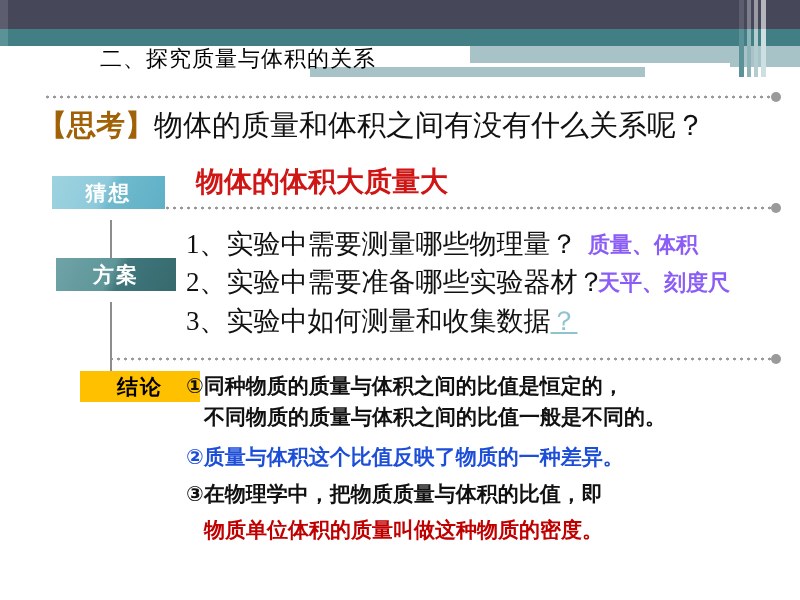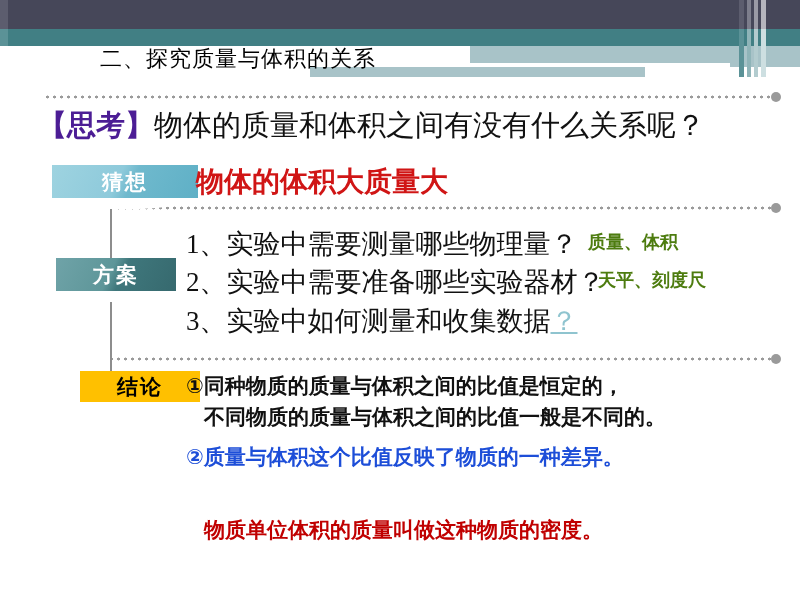--- a/index.html
+++ b/index.html
@@ -55,33 +55,33 @@
   .r3{left:108px;top:357px;width:664px;}
 
   
   .vline{position:absolute;left:110px;top:190px;width:2px;height:190px;background:#8d8d8d;}
 
   
   .think{
     position:absolute;left:38px;top:106px;white-space:nowrap;
     font-size:29px;color:#111;
   }
-  .think .tag{color:#4c1d95;font-weight:bold;}
+  .think .tag{color:#a16207;font-weight:bold;}
 
   .guess-text{
     position:absolute;left:196px;top:163px;white-space:nowrap;
     font-size:28px;color:#d01515;font-weight:bold;
     font-family:"DejaVu Serif","Liberation Serif",serif;
   }
 
   .qline{position:absolute;font-size:27px;color:#111;white-space:nowrap;}
   .q1{left:186px;top:226px;}
   .q2{left:186px;top:264px;}
   .q3{left:186px;top:303px;}
-  .ann{font-size:18px;color:#4d7c0f;font-weight:bold;
+  .ann{font-size:22px;color:#8b5cf6;font-weight:bold;
        font-family:"DejaVu Sans","Liberation Sans",sans-serif;}
   .ann-a{position:absolute;left:588px;top:230px;}
   .ann-b{position:absolute;left:598px;top:268px;}
   .qmark-link{color:#8fc4cf;text-decoration:underline;}
 
   .concl{position:absolute;left:186px;white-space:nowrap;
     font-family:"DejaVu Sans","Liberation Sans",sans-serif;
     font-weight:bold;font-size:21px;color:#111;}
   .c1{top:372px;text-align:center;}
   .c2{top:403px;left:204px;}
@@ -102,22 +102,22 @@
     background:#b8b8b8;
     border-radius:0 0 60% 60%/0 0 100% 100%;
     z-index:-1;
   }
   .badge .tail{
     position:absolute;left:0;top:100%;width:100%;height:11px;
     background:#ffffff;
     border-radius:0 0 50% 50%/0 0 100% 100%;
   }
   .b-guess{left:52px;top:165px;}
-  .b-guess .plate{width:146px;height:33px;
-    background:linear-gradient(115deg,#9ed3e0 0%,#8ecadb 45%,#6fb9cd 55%,#5fb0c6 100%);}
+  .b-guess .plate{width:113px;height:33px;
+    background:linear-gradient(115deg,#9ed3e0 0%,#8ecadb 45%,#6fb9cd 55%,#5fb0c6 100%);margin-top:11px;}
   .b-plan{left:56px;top:258px;}
   .b-plan .plate{width:120px;height:33px;
     background:linear-gradient(115deg,#6fa3a8 0%,#5e9699 45%,#3f777c 55%,#36696e 100%);}
   .b-concl{left:56px;top:371px;padding-left:24px;}
   .b-concl .plate{width:120px;height:31px;background:#ffc000;color:#000000;}
 </style>
 </head>
 <body>
 
 <div class="slide">
@@ -182,15 +182,16 @@
 
   <div class="qline q3"><span>3、实验中如何测量和收集数据</span><span class="qmark-link">？</span></div>
 
   <div class="badge b-concl">
     <div class="plate">结论</div>
   </div>
 
   <div class="concl c1">①同种物质的质量与体积之间的比值是恒定的，</div>
   <div class="concl c2">不同物质的质量与体积之间的比值一般是不同的。</div>
   <div class="concl c3">②质量与体积这个比值反映了物质的一种差异。</div>
+  <div class="concl c4">③在物理学中，把物质质量与体积的比值，即</div>
   <div class="concl c5">物质单位体积的质量叫做这种物质的密度。</div>
 
 </div>
 
 </body></html>

